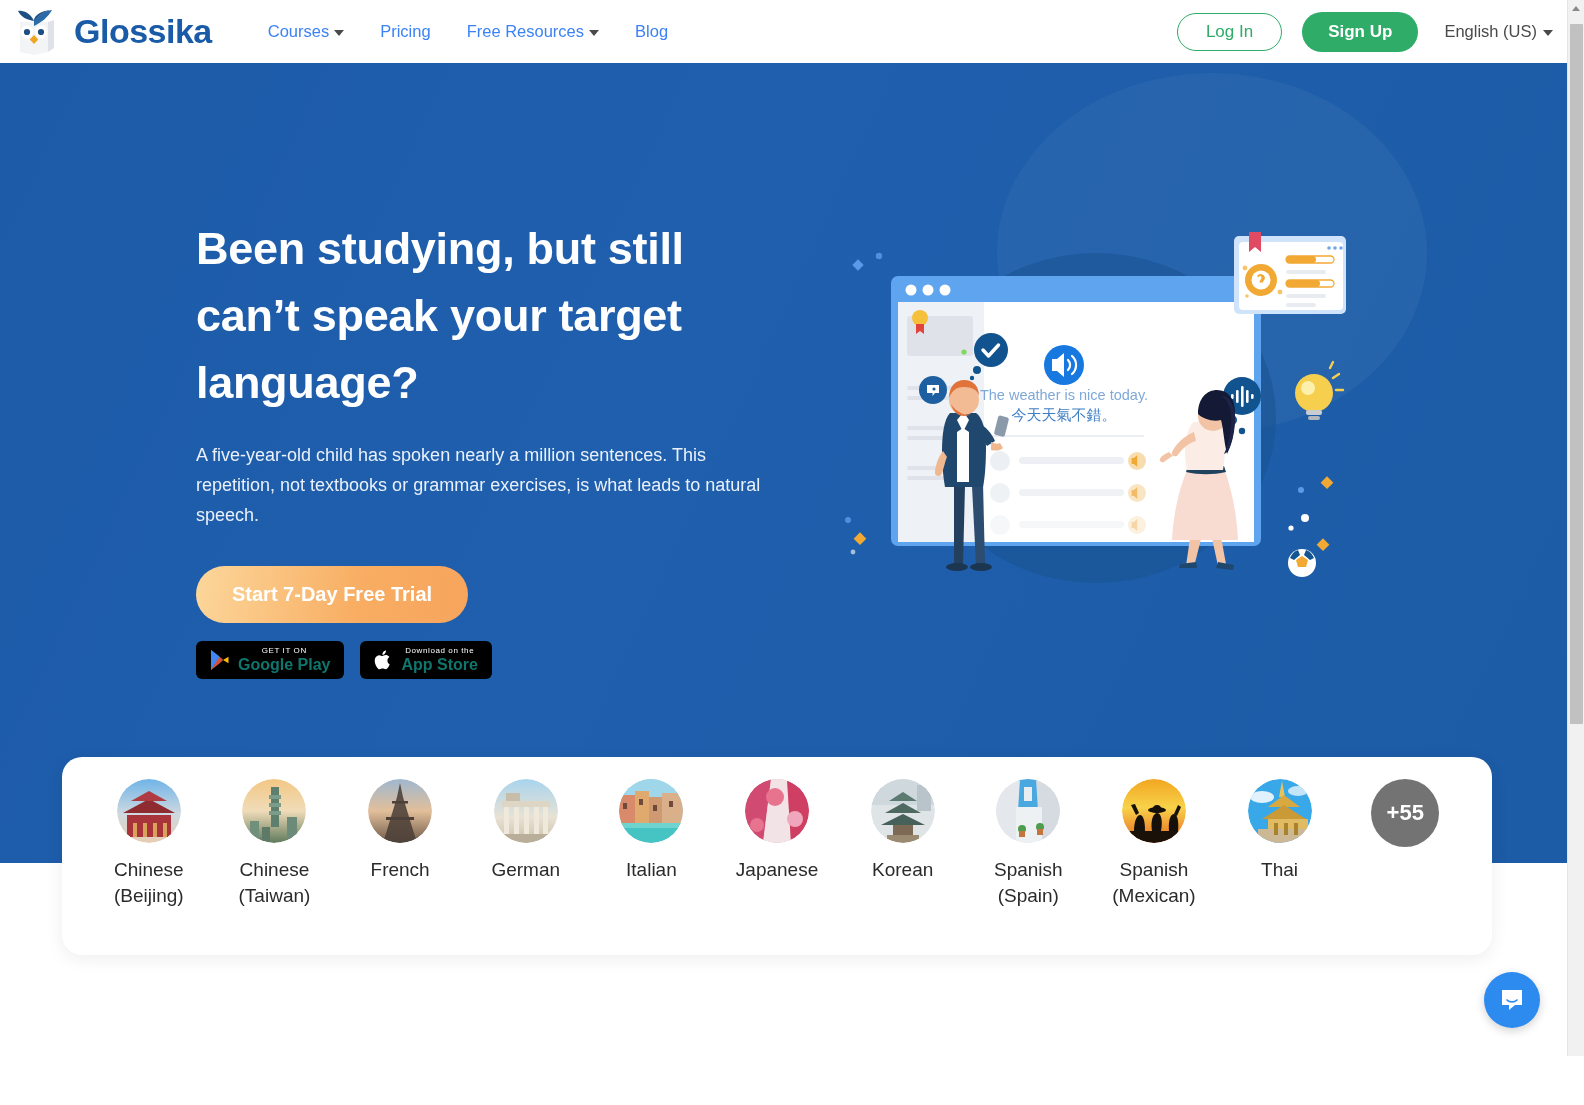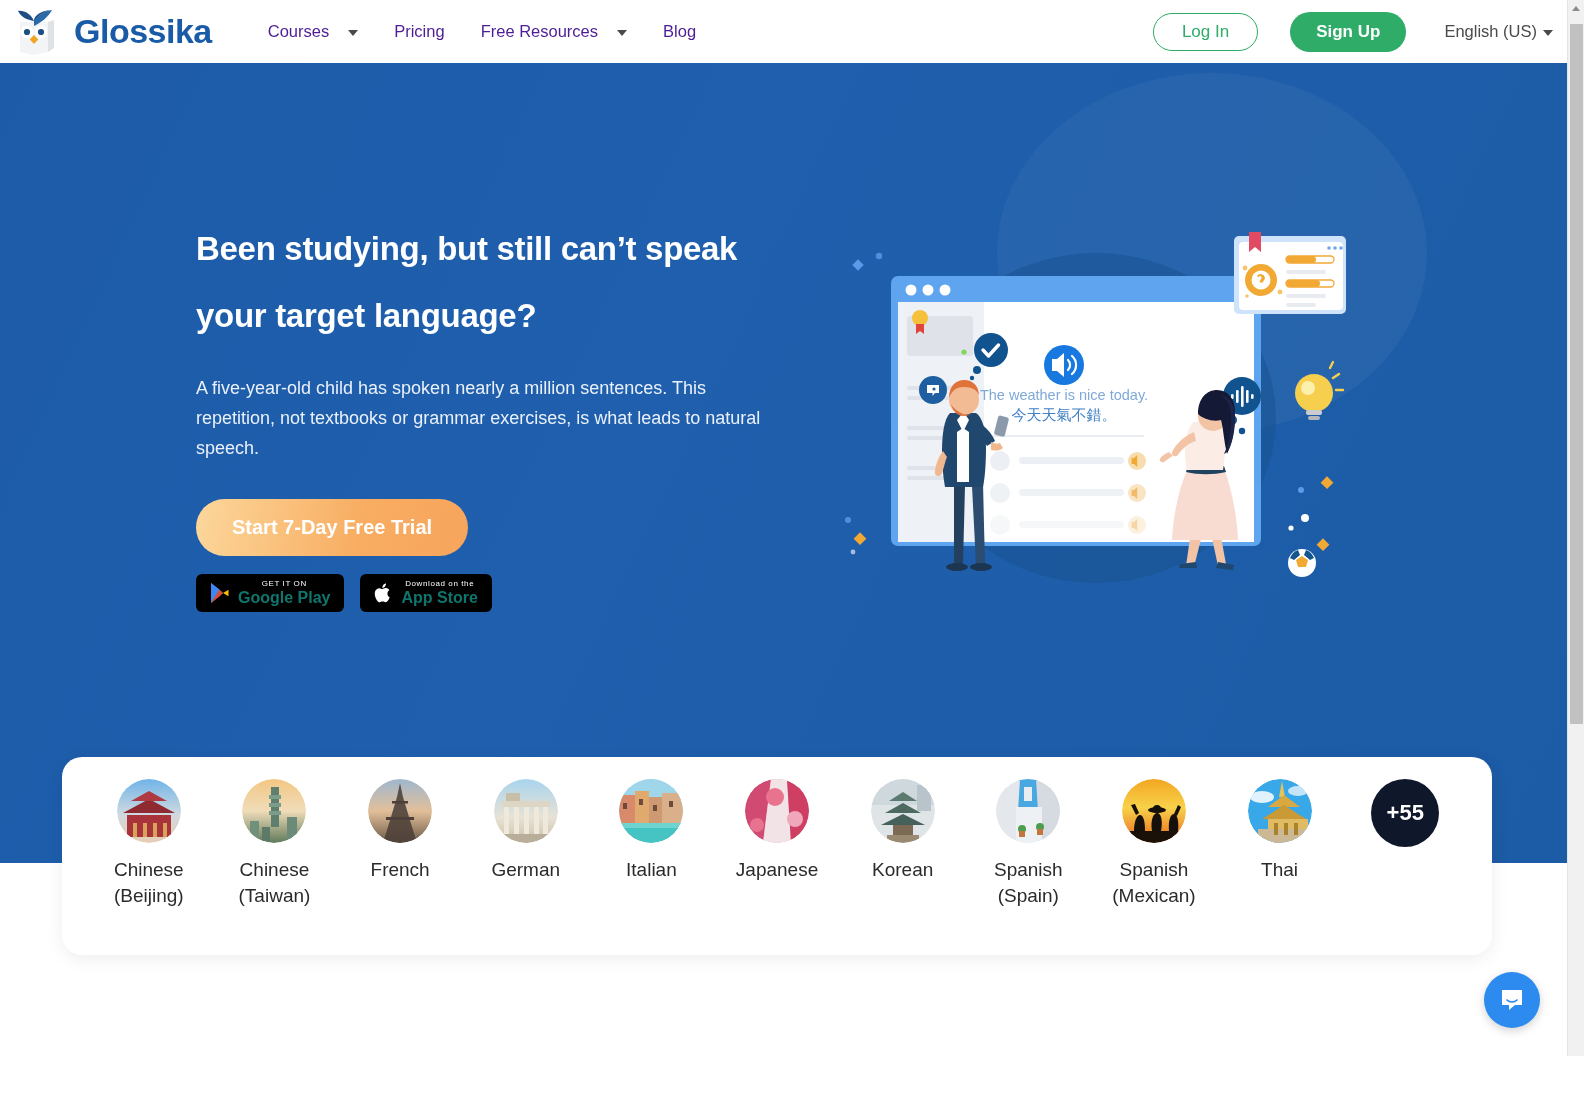--- a/index.html
+++ b/index.html
@@ -57,31 +57,31 @@
     z-index: 40;
   }
   .brand { display: flex; align-items: center; margin-left: 14px; }
   .owl { width: 54px; height: 48px; display: block; }
   .brand-name {
     font-size: 34px; font-weight: bold; color: #1a5ba8;
     letter-spacing: -0.5px; margin-left: 6px;
   }
   .nav { display: flex; align-items: center; margin-left: 38px; gap: 0px; }
   .nav-item {
-    display: flex; align-items: center; gap: 19px;
-    font-size: 16.5px; color: #4c1d95;
+    display: flex; align-items: center; gap: 5px;
+    font-size: 16.5px; color: #3b82f6;
     padding: 0 18px; cursor: pointer; white-space: nowrap;
   }
   .chev {
     width: 0; height: 0; margin-top: 2px;
     border-left: 5px solid transparent; border-right: 5px solid transparent;
     border-top: 6px solid #4a4a4a;
   }
   .header-right {
-    margin-left: auto; display: flex; align-items: center; gap: 12px;
+    margin-left: auto; display: flex; align-items: center; gap: 0px;
     margin-right: 14px;
   }
   .btn-login {
     font-size: 17px; color: #2eac68; background: #fff;
     border: 1.5px solid #2eac68; border-radius: 22px;
     padding: 8px 28px; cursor: pointer; white-space: nowrap;
   }
   .btn-signup {
     font-size: 17px; color: #ffffff; background: #2eac68;
     border: none; border-radius: 22px; font-weight: bold;
@@ -102,21 +102,21 @@
   }
   .hero-blob {
     position: absolute; right: 140px; top: 10px;
     width: 430px; height: 360px; border-radius: 50%;
     background: rgba(255,255,255,0.045);
   }
   .hero-inner { position: relative; width: 1567px; height: 800px; }
 
   .hero-text { position: absolute; left: 196px; top: 152px; width: 600px; }
   .hero-title {
-    font-size: 33px; line-height: 67px; color: #ffffff;
+    font-size: 45px; line-height: 67px; color: #ffffff;
     font-weight: bold; letter-spacing: -0.3px;
   }
   .hero-sub {
     margin-top: 24px;
     font-size: 18px; line-height: 30px; color: #eaf1fa;
     width: 565px;
   }
   .cta {
     margin-top: 36px;
     display: inline-block;
@@ -157,21 +157,21 @@
   .lang-thumb {
     width: 64px; height: 64px; border-radius: 50%;
     overflow: hidden; position: relative;
   }
   .lang-label {
     margin-top: 14px; font-size: 19px; color: #2b2b2b;
     line-height: 26px; text-align: center; white-space: pre-line;
   }
   .more-badge {
     width: 68px; height: 68px; border-radius: 50%;
-    background: #0f172a; color: #fff;
+    background: #737373; color: #fff;
     display: flex; align-items: center; justify-content: center;
     font-size: 22px; font-weight: bold;
   }
 
   
   .chat-btn {
     position: absolute; right: 44px; bottom: 28px;
     width: 56px; height: 56px; border-radius: 50%;
     background: #2d8bf0; cursor: pointer;
     display: flex; align-items: center; justify-content: center;

